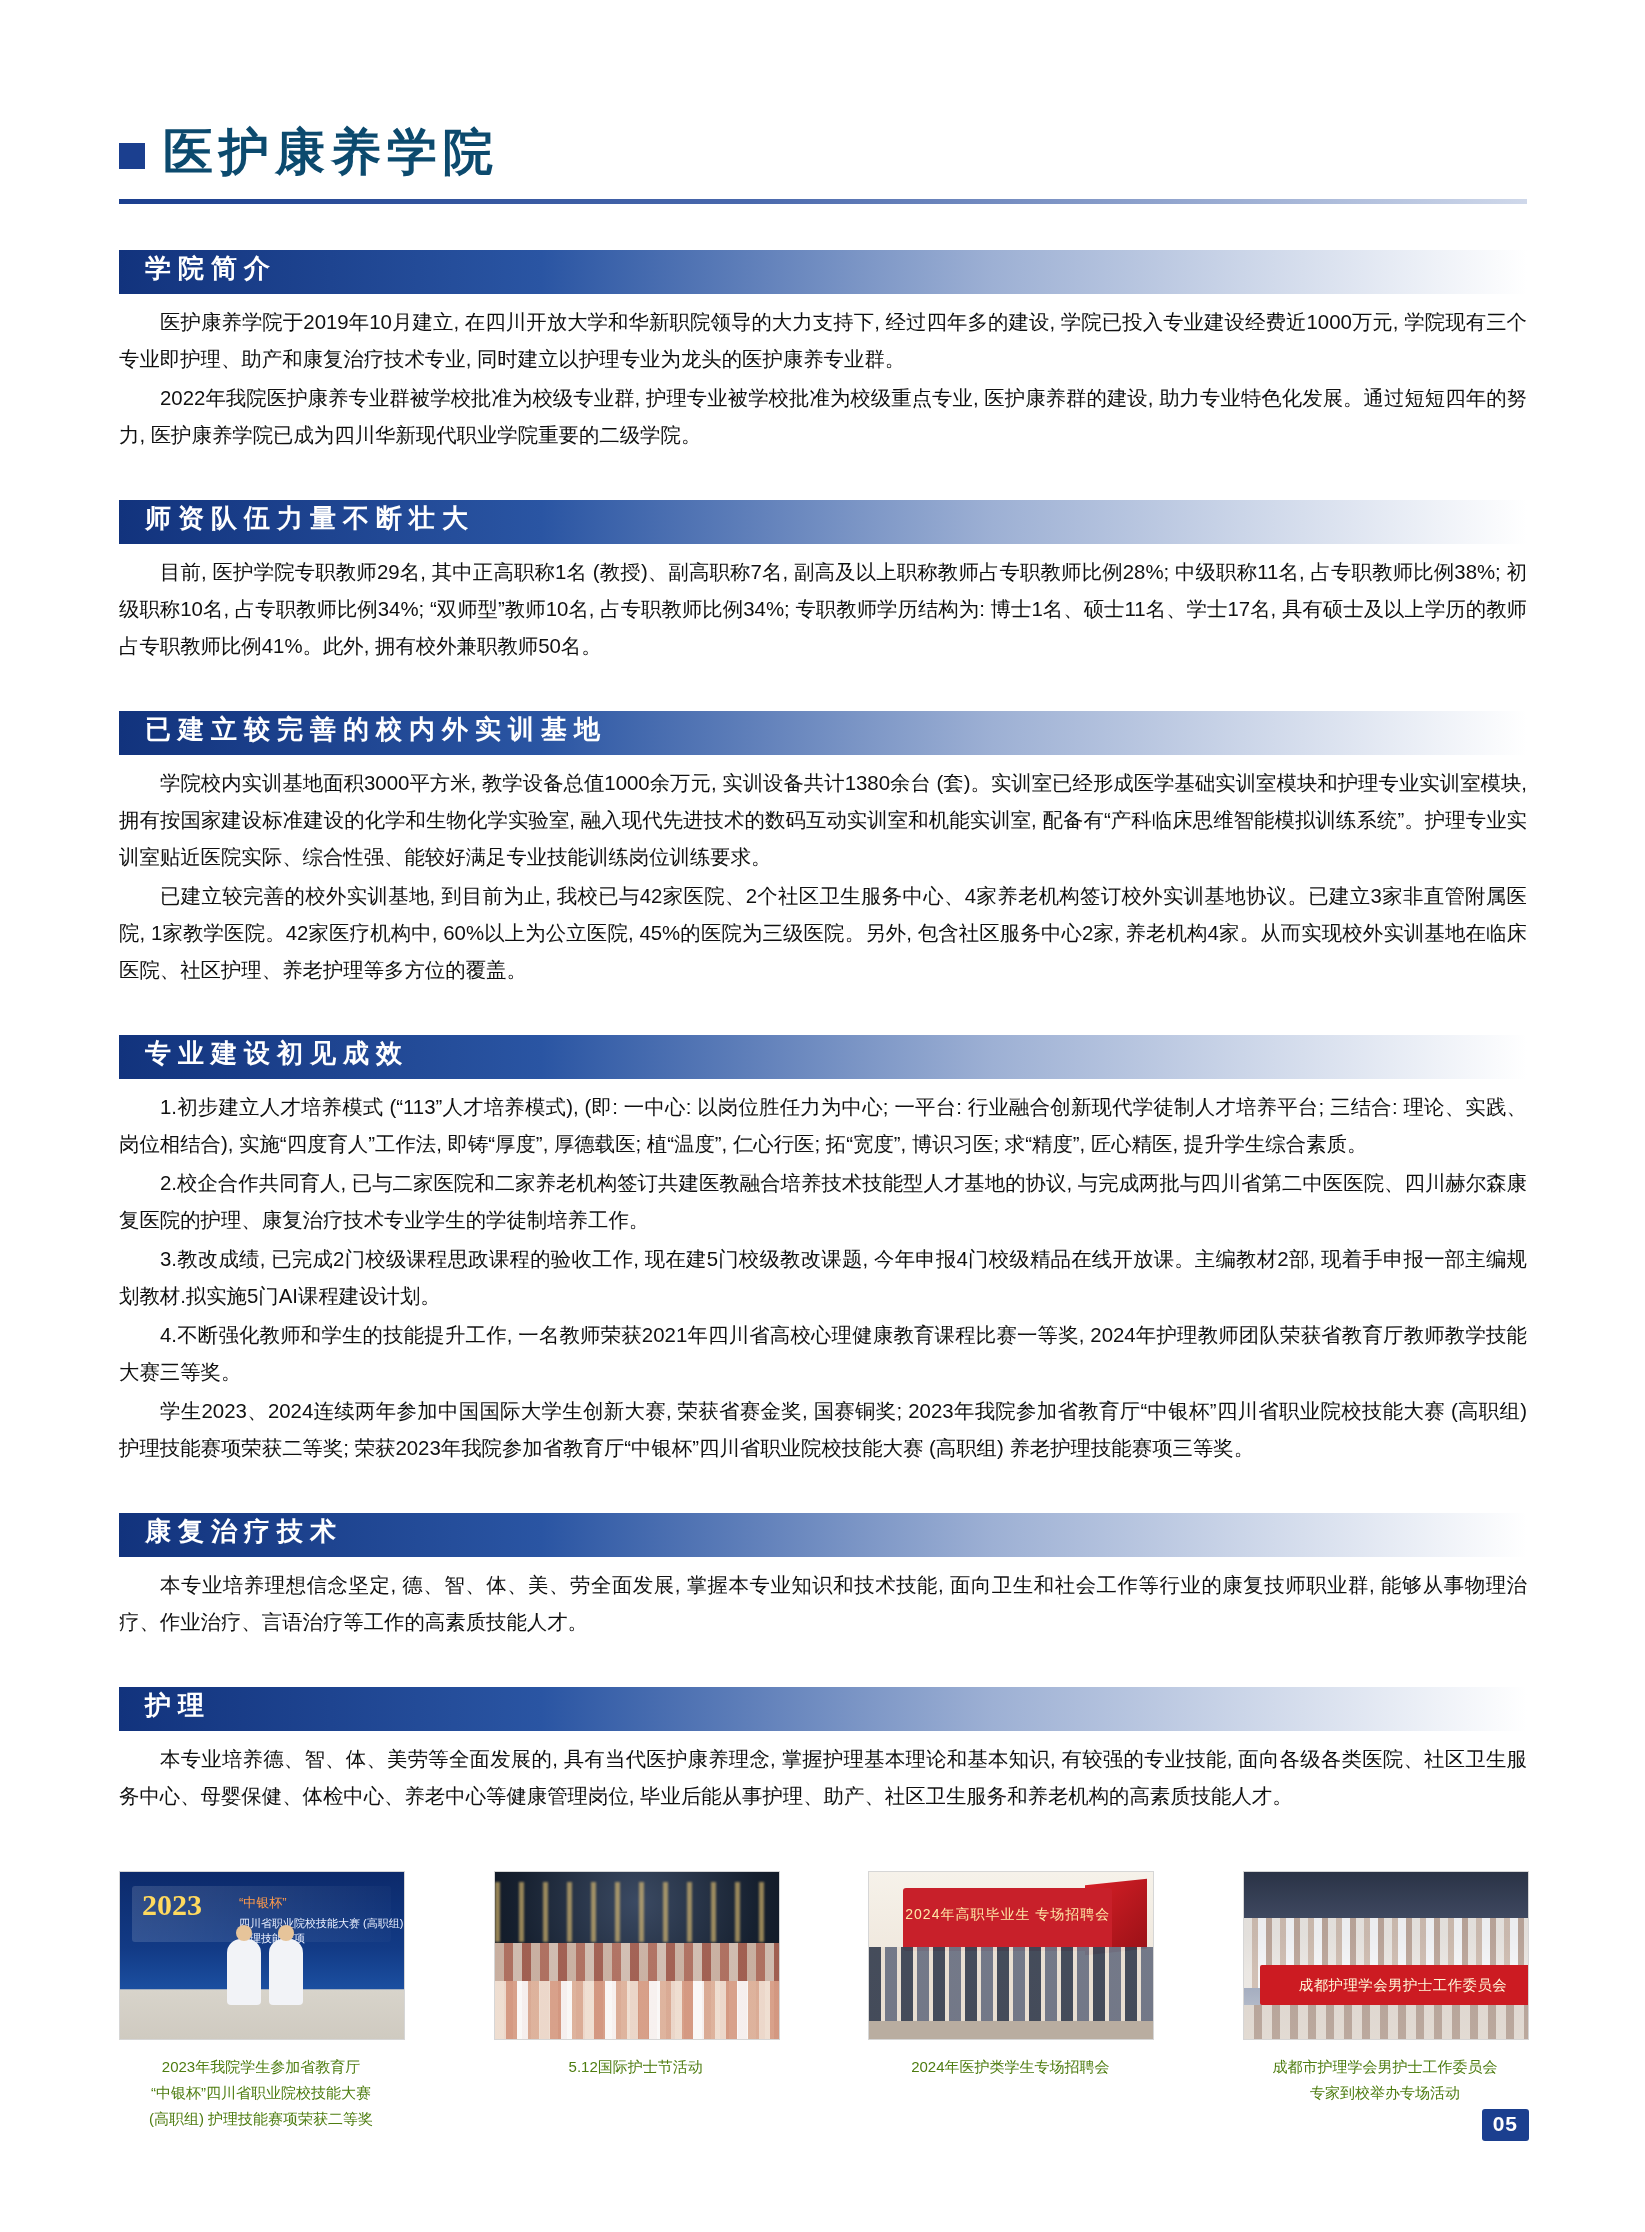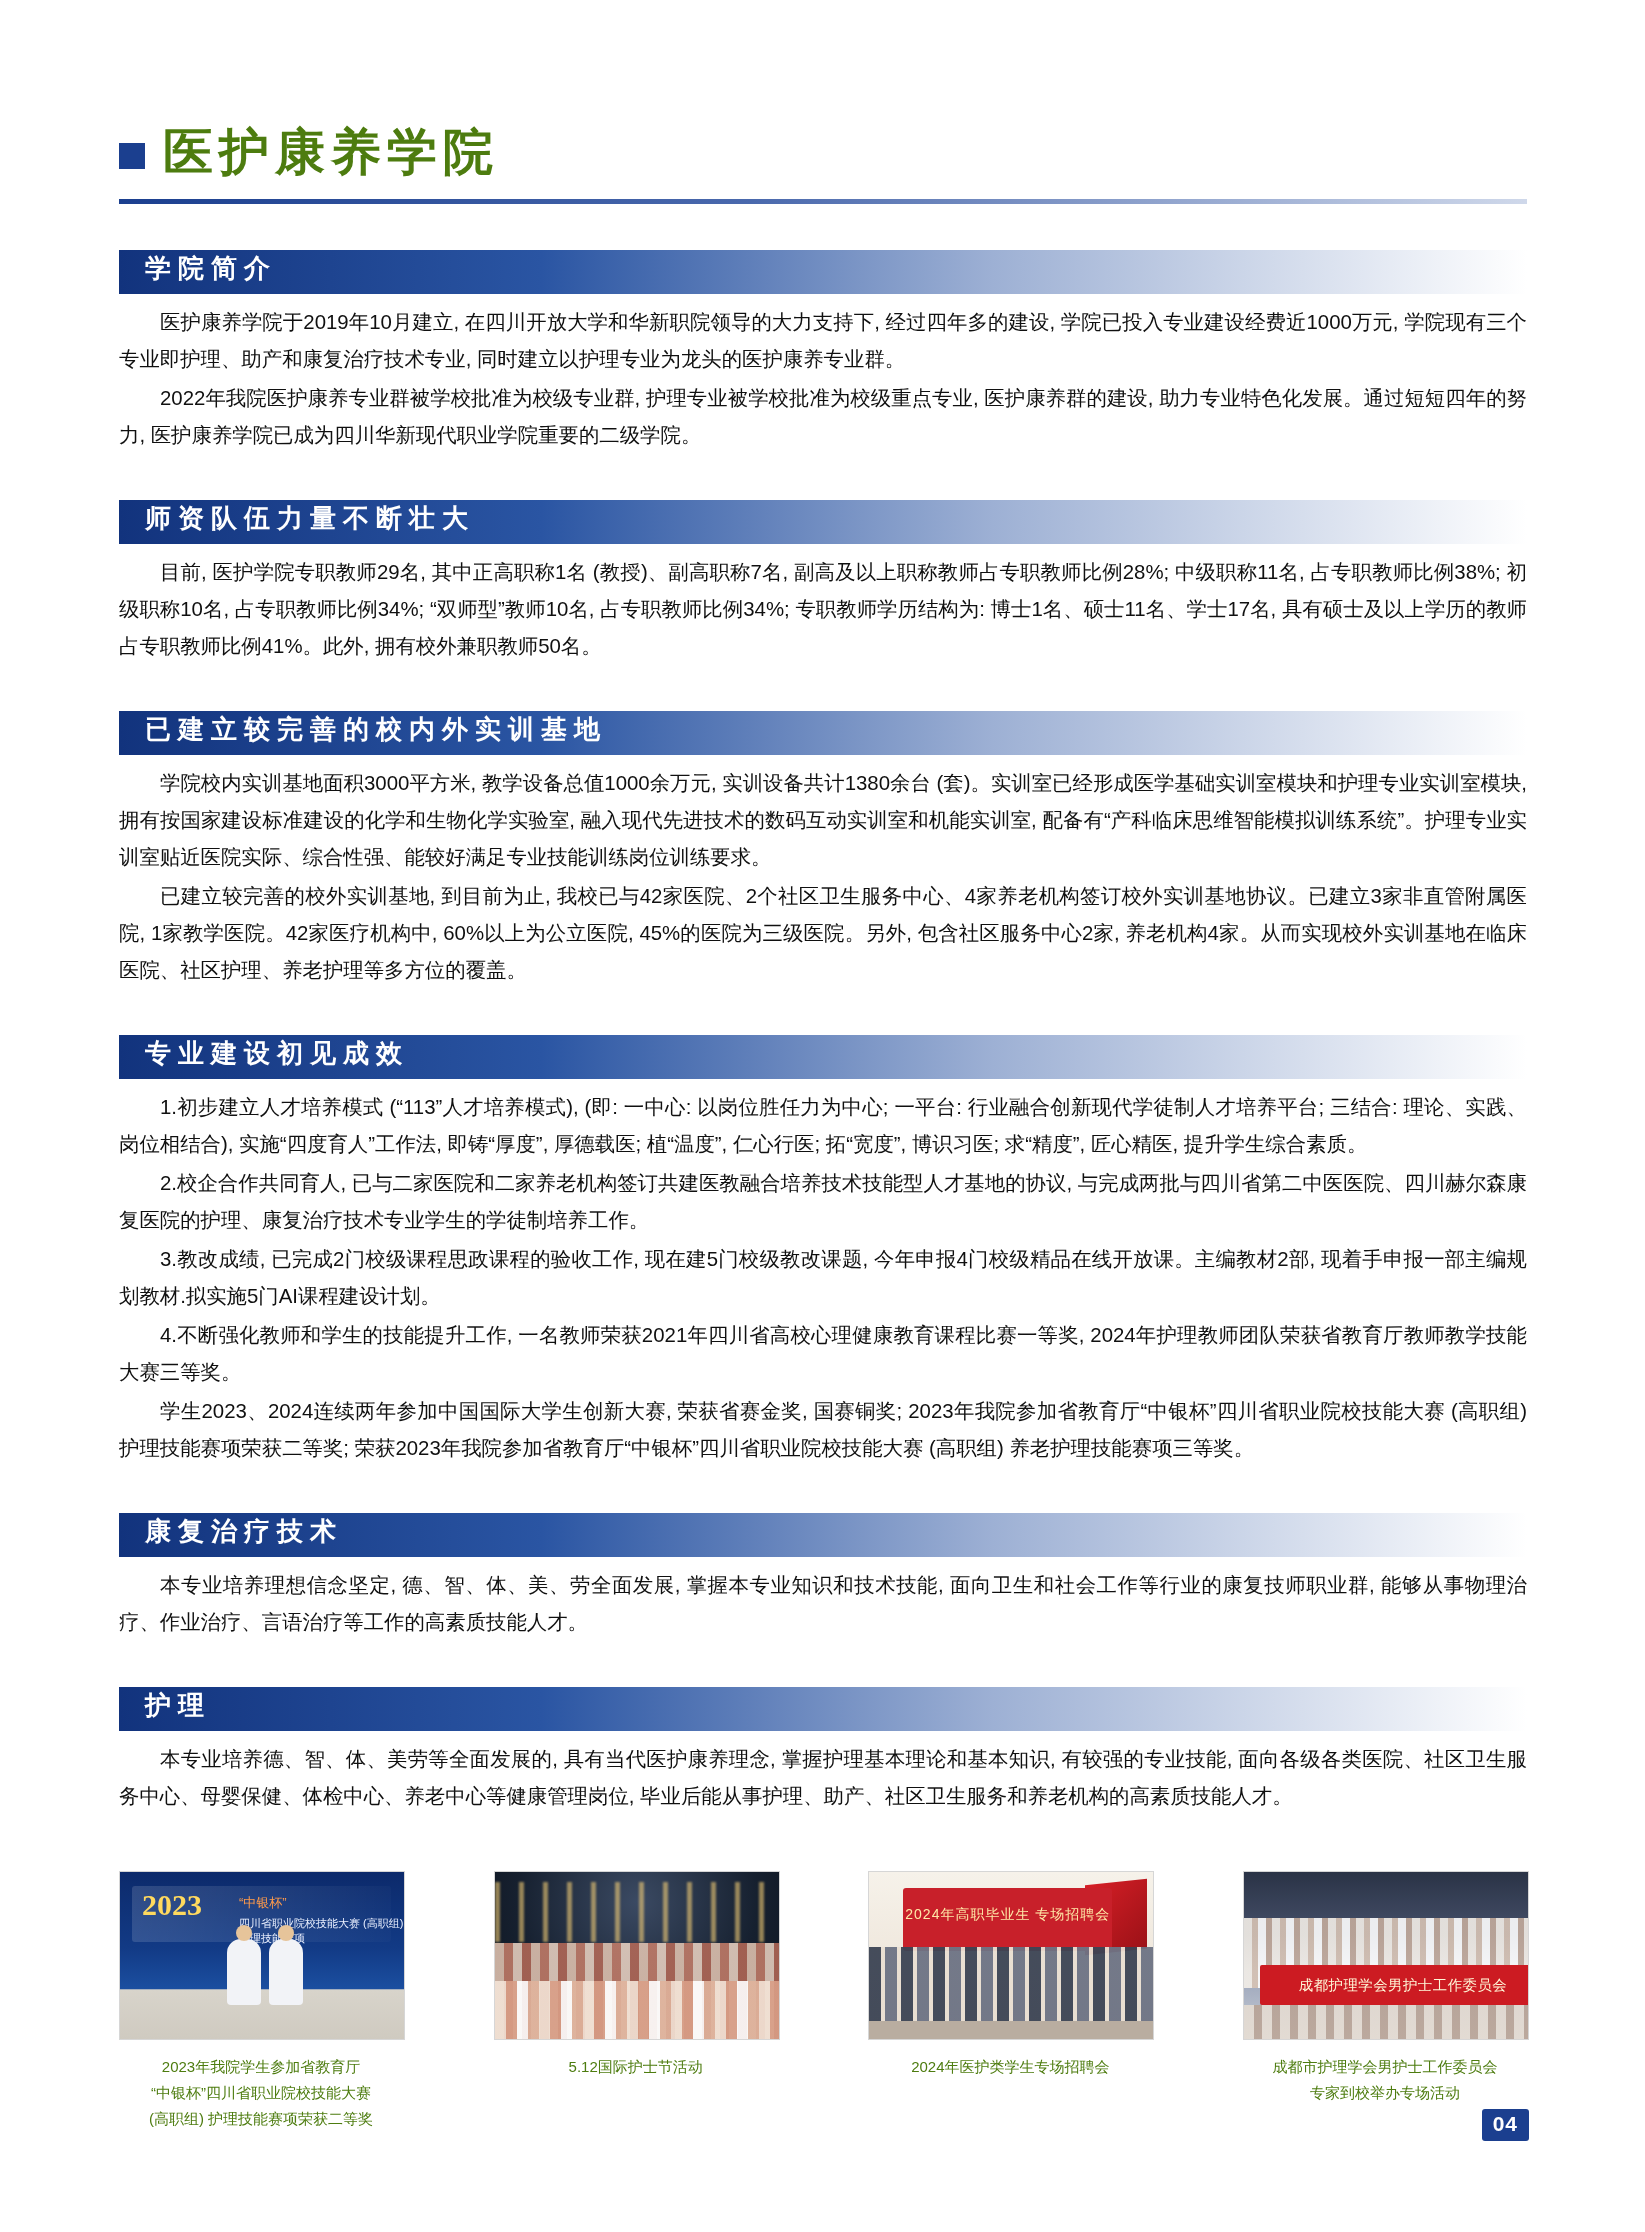--- a/index.html
+++ b/index.html
@@ -33,21 +33,21 @@
     width: 26px;
     height: 26px;
     background: #1b3f8f;
     margin-right: 18px;
     margin-top: 8px;
   }
   .page-title {
     font-size: 50px;
     font-weight: bold;
     letter-spacing: 6px;
-    color: #4d7c0f;
+    color: #0c4a6e;
     line-height: 1;
   }
   .title-rule {
     margin-top: 22px;
     height: 5px;
     background: linear-gradient(to right, #1b3f8f 0%, #4a69ad 45%, #cfd8ea 100%);
   }
 
   
   .section-head {
@@ -423,16 +423,16 @@
         </div>
         <div class="frontrow"></div>
       </div>
       <div class="caption" style="white-space: pre-line;">成都市护理学会男护士工作委员会
 专家到校举办专场活动</div>
     </div>
 
   </div>
 
   <div class="footer-rule"></div>
-  <div class="page-num">04</div>
+  <div class="page-num">05</div>
 
 </div>
 
 
 </body></html>

